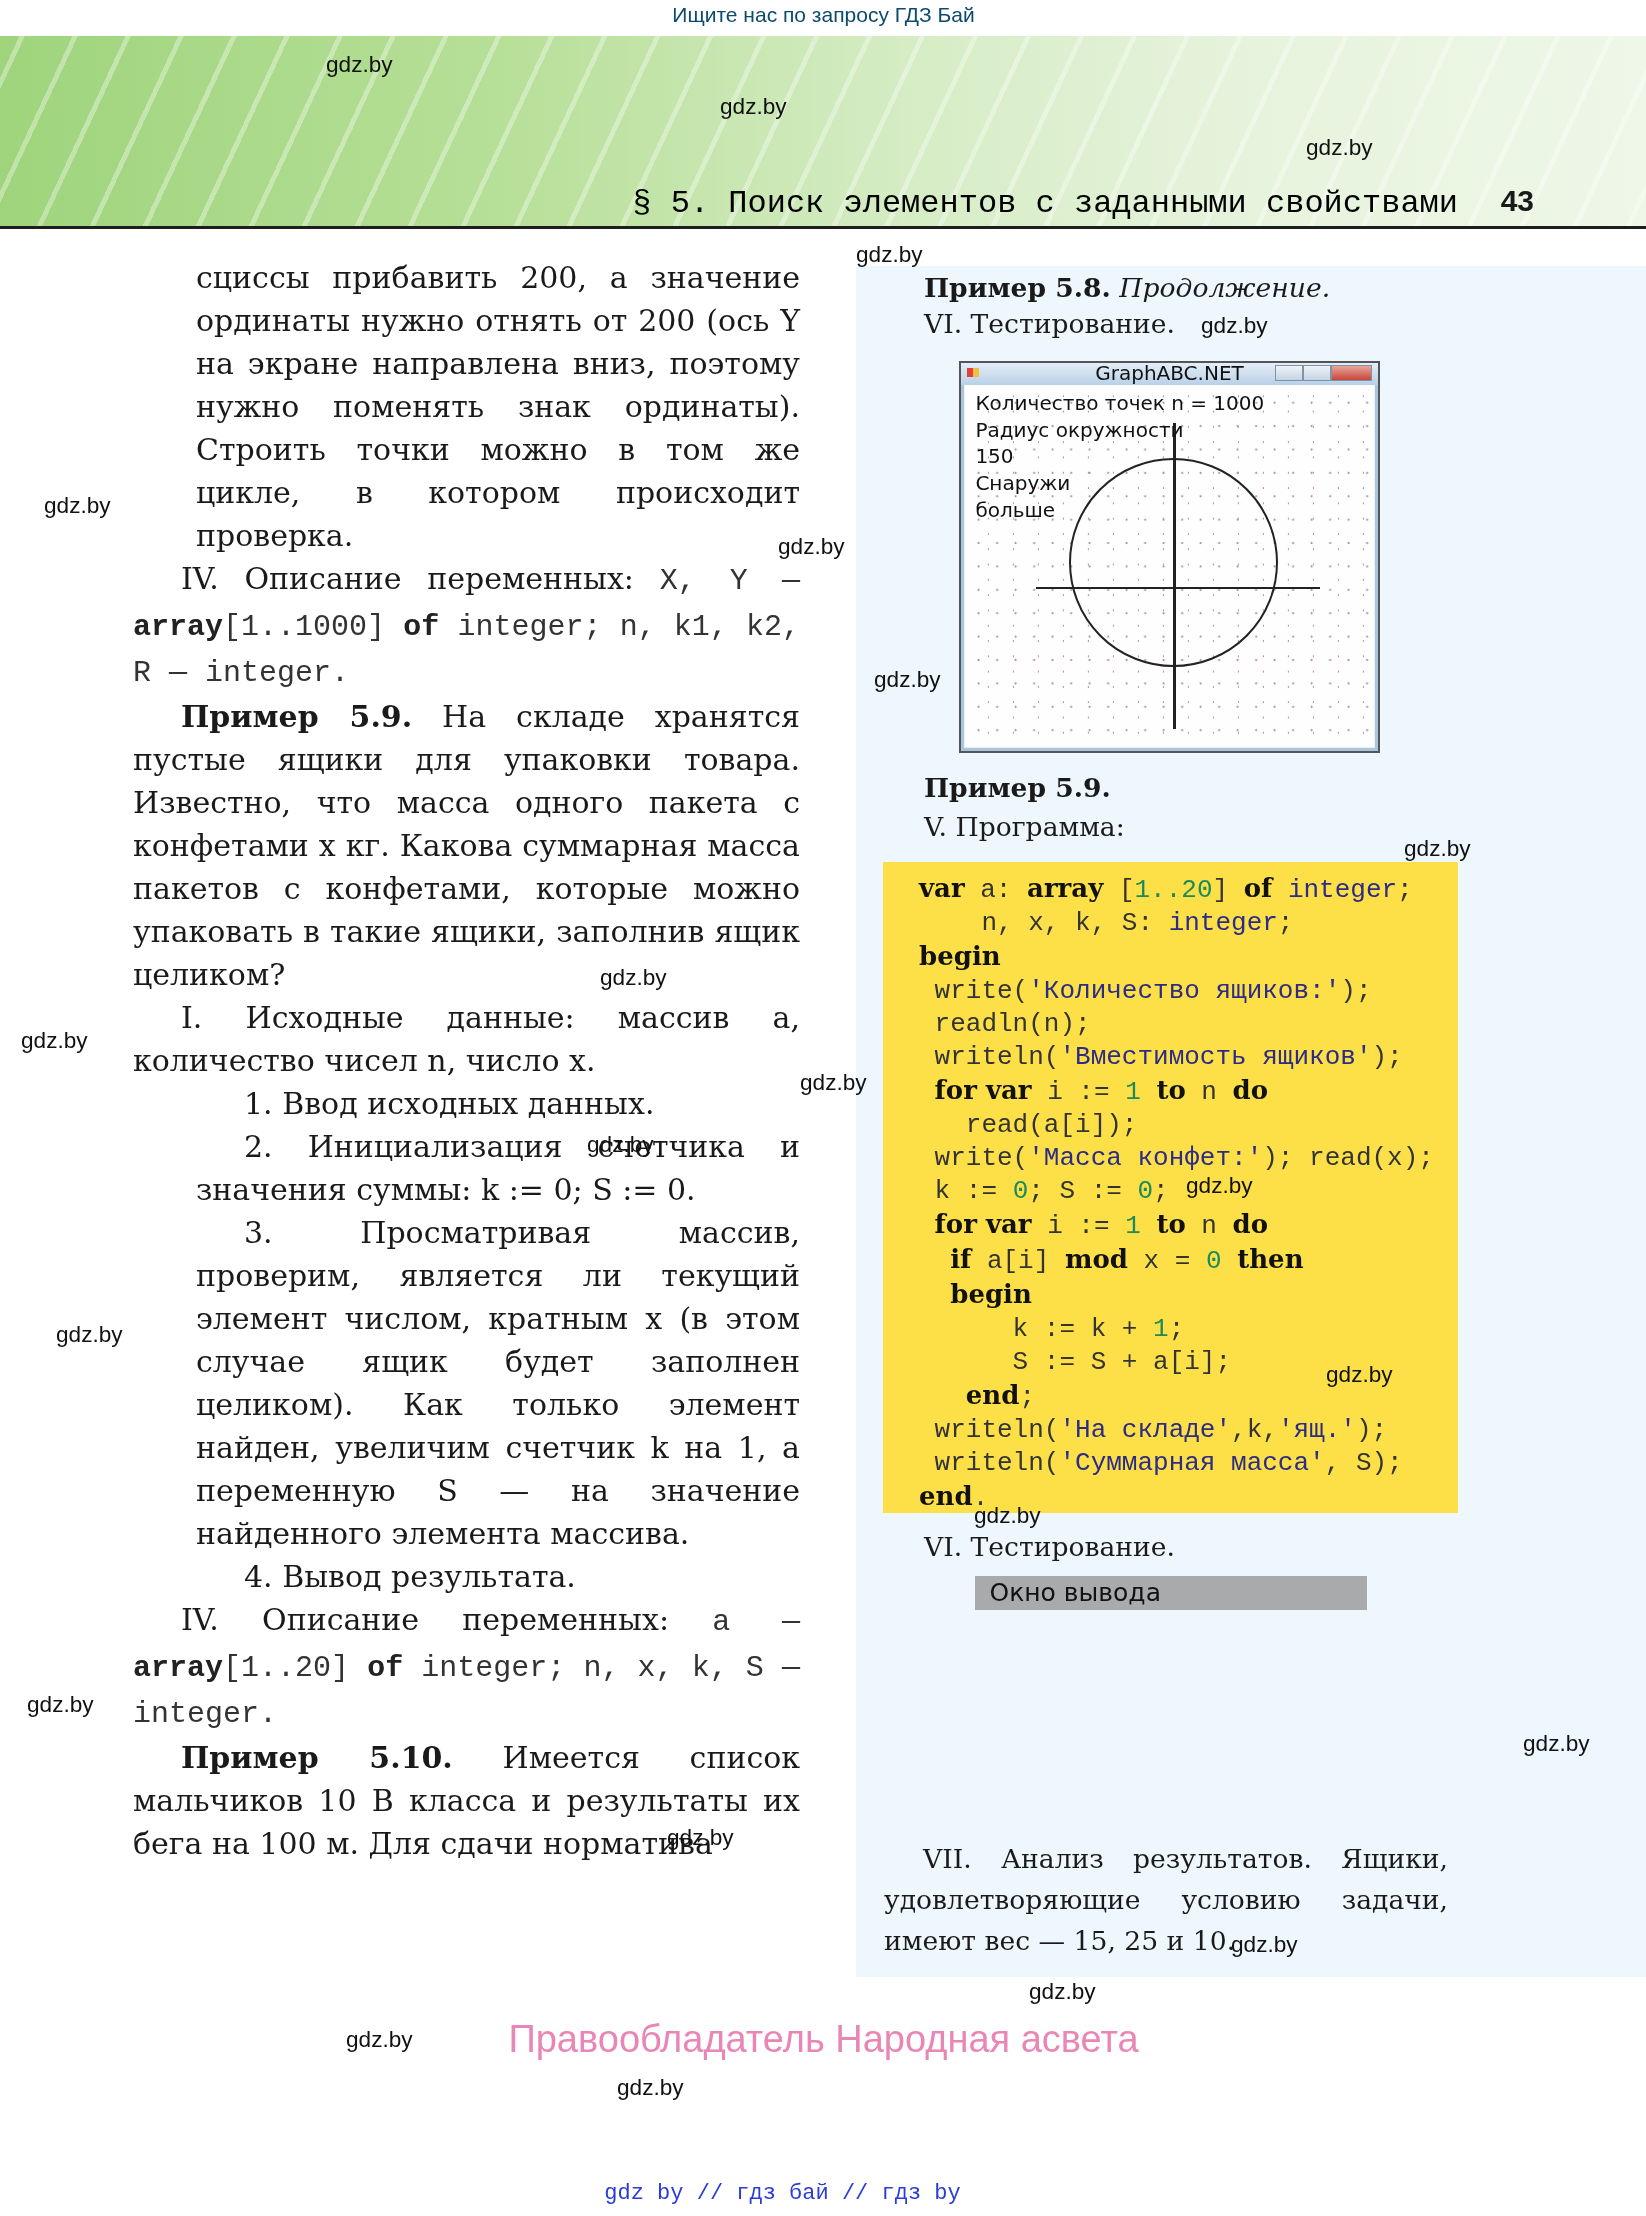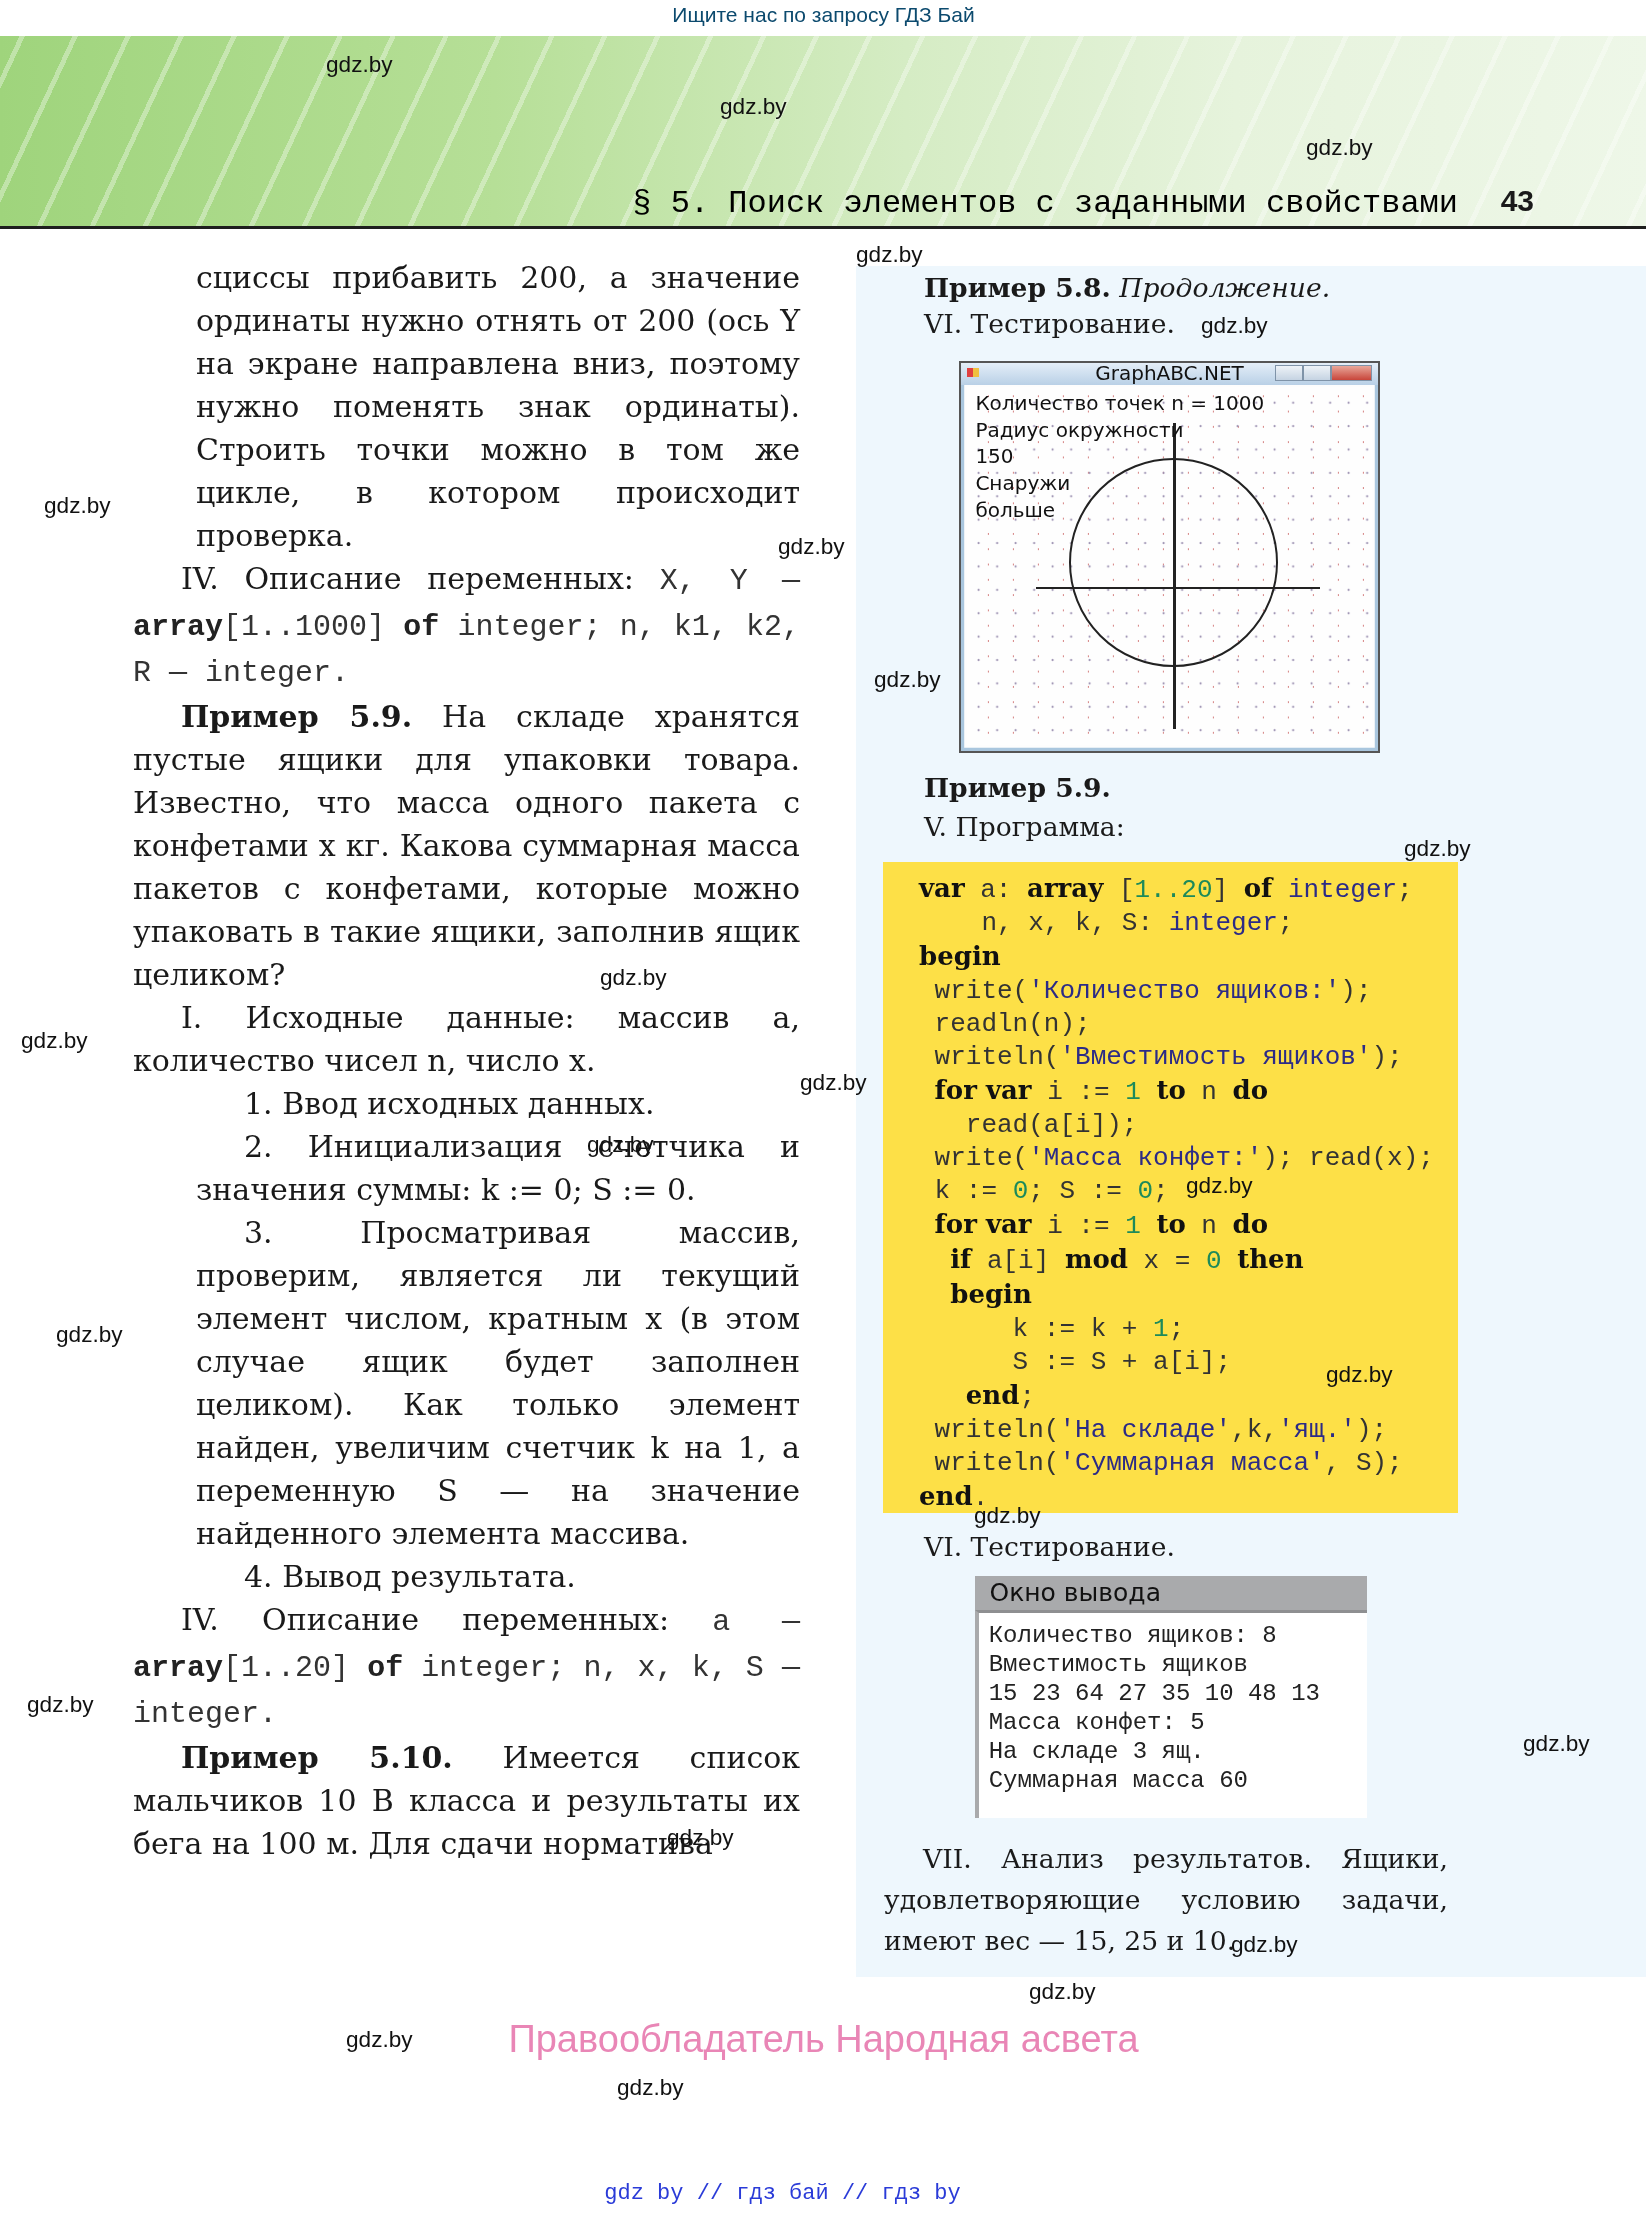--- a/index.html
+++ b/index.html
@@ -137,29 +137,20 @@
 <span>   <span class="k">end</span>;</span>
 <span> writeln(<span class="s">'На складе'</span>,k,<span class="s">'ящ.'</span>);</span>
 <span> writeln(<span class="s">'Суммарная масса'</span>, S);</span>
 <span><span class="k">end</span>.</span></div>
 </div>
 
 <div class="abs panel-text" style="left:924px; top:1531px;">VI. Тестирование.</div>
 
 <div class="abs outwin">
   <div class="outwin-title">Окно вывода</div>
-  <div class="outwin-body">
-    <div style="height:8px"></div>
-    <div class="outwin-line">Количество ящиков: 8</div>
-    <div class="outwin-line">Вместимость ящиков</div>
-    <div class="outwin-line">15 23 64 27 35 10 48 13</div>
-    <div class="outwin-line">Масса конфет: 5</div>
-    <div class="outwin-line">На складе 3 ящ.</div>
-    <div class="outwin-line">Суммарная масса 60</div>
-  </div>
 </div>
 
 <div class="abs panel-text" style="left:884px; top:1838px; width:564px; line-height:41px; text-align:justify; text-indent:39px;">VII. Анализ результатов. Ящики, удовлетворяющие условию задачи, имеют вес — 15, 25 и 10.</div>
 
 <div class="abs wm" style="left:326px; top:52px;">gdz.by</div>
 <div class="abs wm" style="left:720px; top:94px;">gdz.by</div>
 <div class="abs wm" style="left:1306px; top:135px;">gdz.by</div>
 <div class="abs wm" style="left:856px; top:242px;">gdz.by</div>
 <div class="abs wm" style="left:1201px; top:313px;">gdz.by</div>
 <div class="abs wm" style="left:44px; top:493px;">gdz.by</div>

